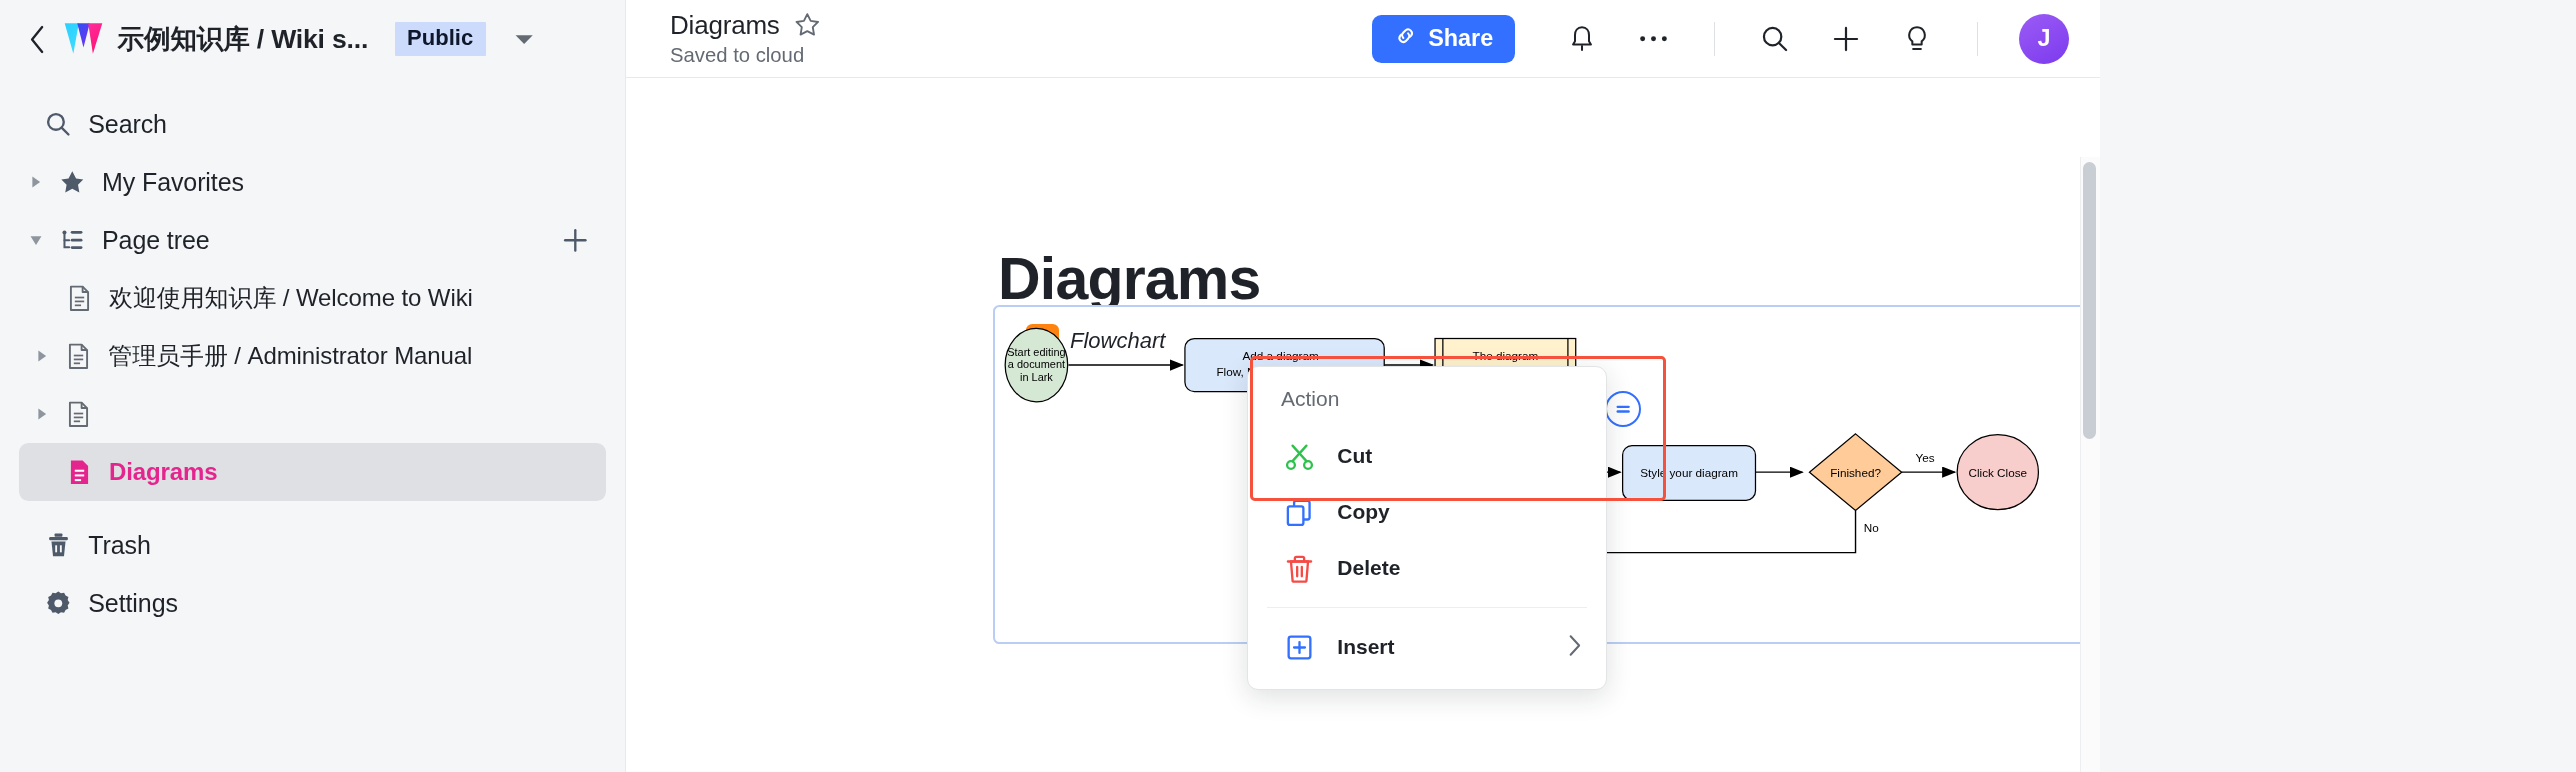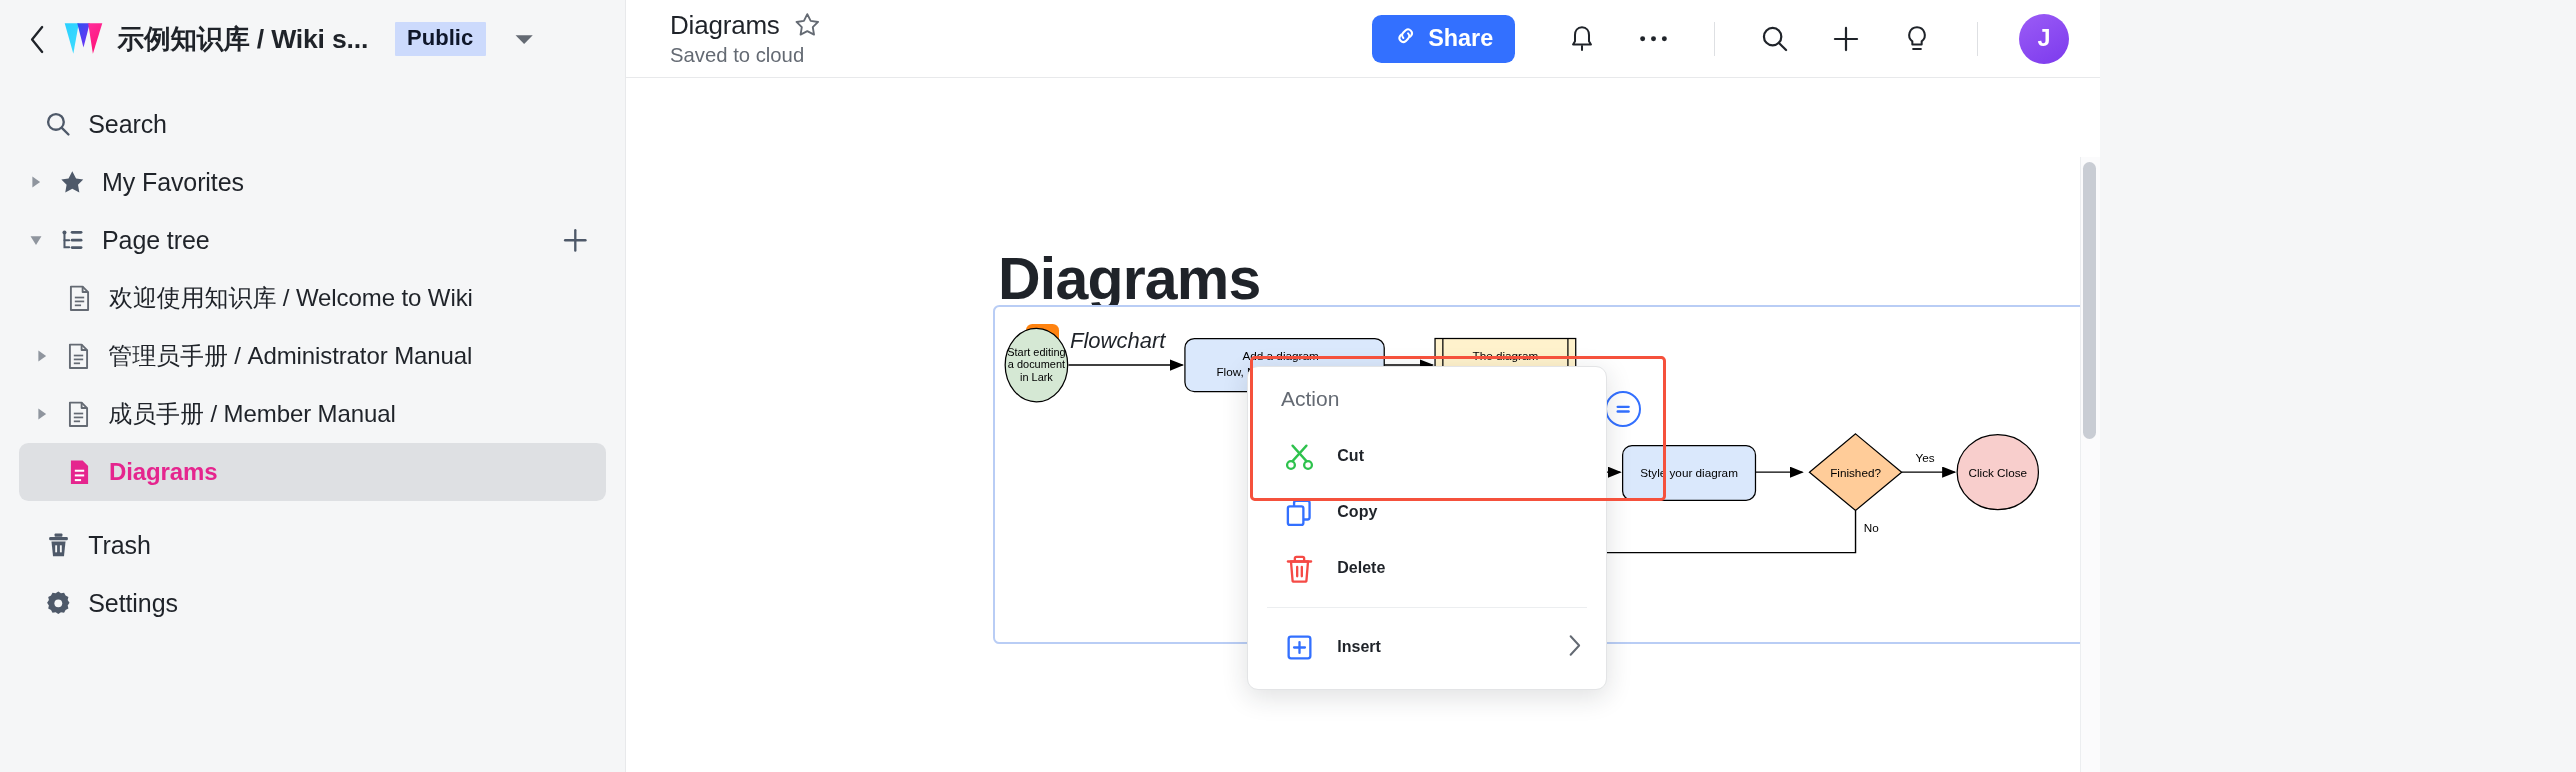--- a/index.html
+++ b/index.html
@@ -142,21 +142,21 @@
     border: 0.8px solid #e3e4e6; border-radius: 11px;
     box-shadow: 0 6.3px 26.6px rgba(31,35,41,0.14);
     padding: 15.6px 0 14px; z-index: 10;
   }
   .ctx-section { font-size: 21px; color: #646a73; padding: 4.7px 0 17px 33px; }
   .ctx-item {
     display: flex; align-items: center; height: 56px;
     padding: 0 23.4px 0 33px; cursor: pointer;
   }
   .ctx-item .ci { width: 36px; flex: 0 0 36px; display:flex; align-items:center; justify-content:center; }
-  .ctx-item .cl { font-size: 16px; font-weight: 700; color: #1f2329; margin-left: 20.3px; }
+  .ctx-item .cl { font-size: 21px; font-weight: 700; color: #1f2329; margin-left: 20.3px; }
   .ctx-item .carrow { margin-left: auto; }
   .ctx-divider { height: 0.8px; background: #eceef0; margin: 11px 19px; }
 
   
   .red-box {
     position: absolute; left: 624px; top: 278px;
     width: 416px; height: 145px;
     border: 3.9px solid #f5513c; border-radius: 4.7px;
     z-index: 20; pointer-events: none;
   }
@@ -309,21 +309,20 @@
         </div>
         <div class="ic">
           <svg width="25" height="26.6" viewBox="0 0 32 34">
               <path d="M5 2 H20 L27 9 V32 H5 Z" fill="none" stroke="#646a73" stroke-width="2.4" stroke-linejoin="round"></path>
               <path d="M20 2 V9 H27" fill="none" stroke="#646a73" stroke-width="2.4" stroke-linejoin="round"></path>
               <line x1="10" y1="16" x2="22" y2="16" stroke="#646a73" stroke-width="2.2"></line>
               <line x1="10" y1="21" x2="22" y2="21" stroke="#646a73" stroke-width="2.2"></line>
               <line x1="10" y1="26" x2="18" y2="26" stroke="#646a73" stroke-width="2.2"></line>
             </svg>
         </div>
-        <div class="lbl">成员手册 / Member Manual</div>
       </div>
 
       <div class="sb-row doc active">
         <div class="ic">
           <svg width="25" height="26.6" viewBox="0 0 32 34">
               <path d="M5 2 H20 L27 9 V32 H5 Z" fill="#e5258e"></path>
               <line x1="10" y1="15" x2="22" y2="15" stroke="#ffffff" stroke-width="2.6"></line>
               <line x1="10" y1="21" x2="22" y2="21" stroke="#ffffff" stroke-width="2.6"></line>
               <line x1="10" y1="27" x2="18" y2="27" stroke="#ffffff" stroke-width="2.6"></line>
             </svg>

